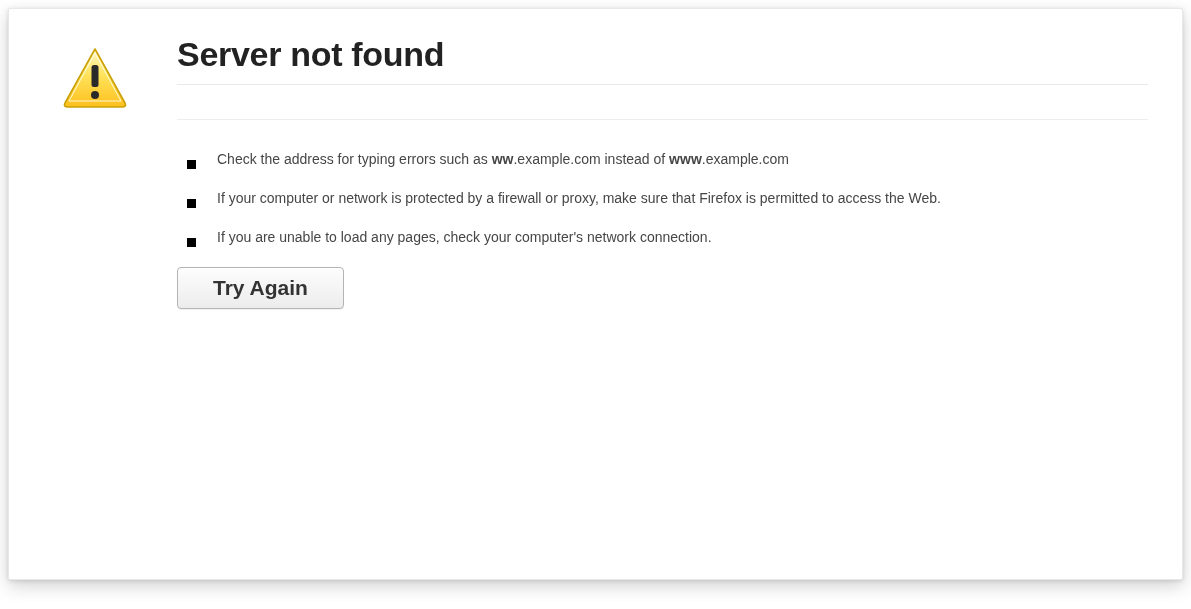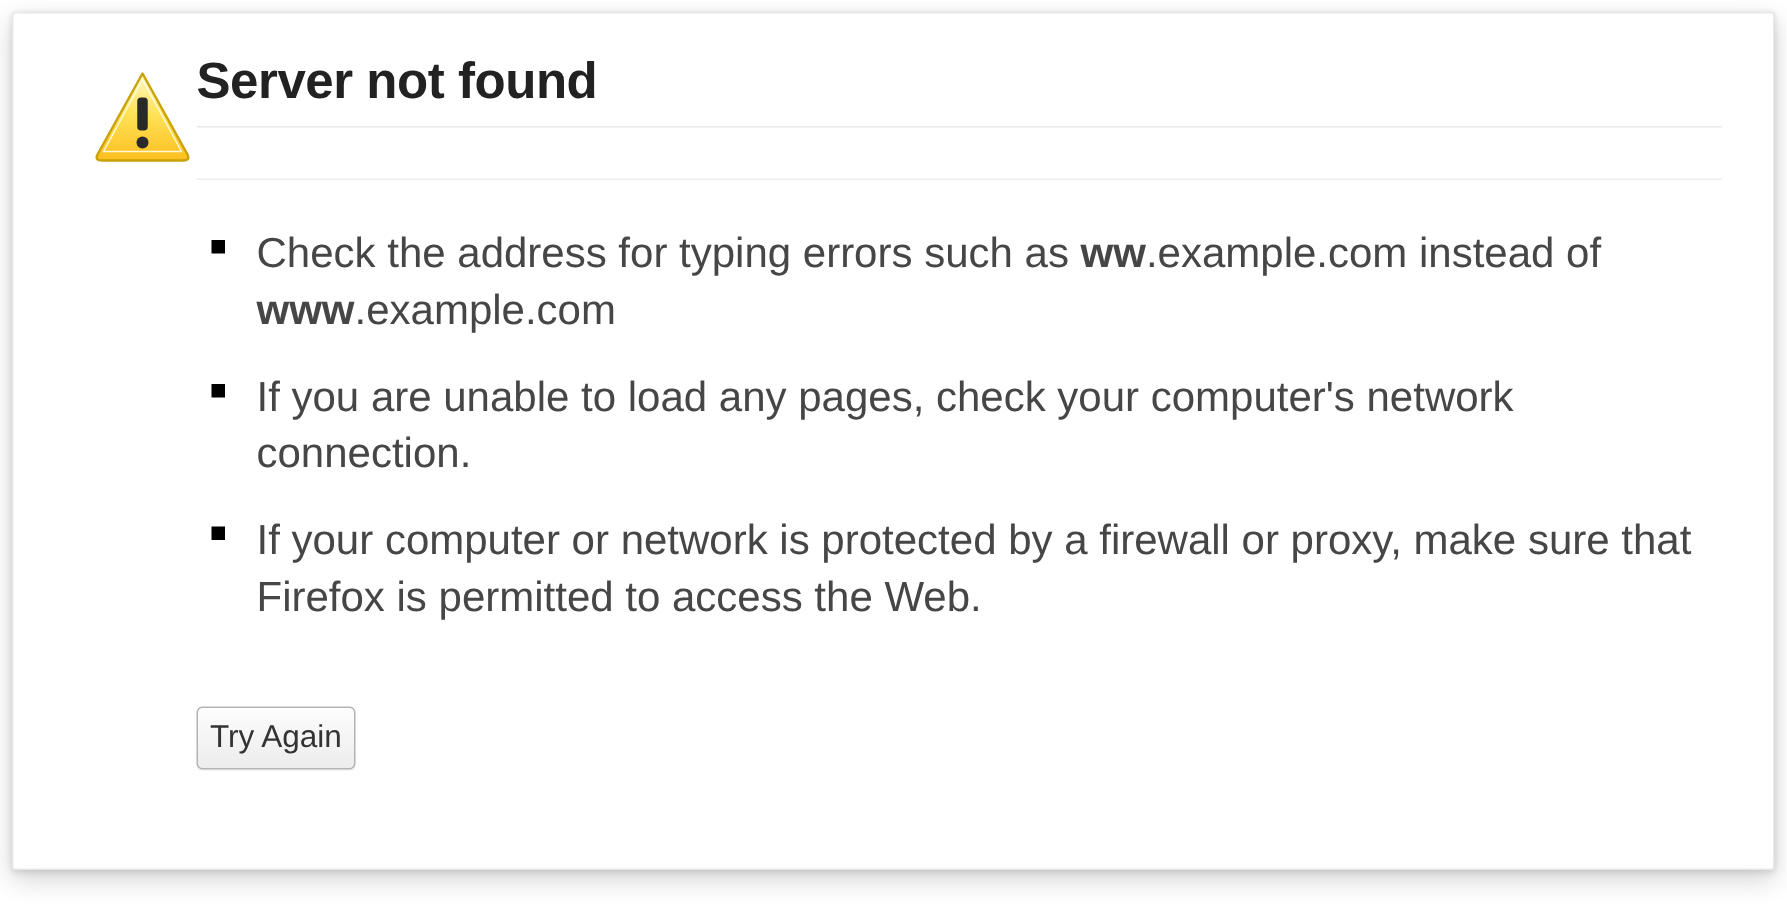--- a/index.html
+++ b/index.html
@@ -11,20 +11,21 @@
       padding: 8px;
     }
     .card {
       background: #fff;
       border: 1px solid #e8e8e8;
       border-radius: 2px;
       box-shadow: 0 6px 18px rgba(0,0,0,.18), 0 1px 4px rgba(0,0,0,.12);
       height: 572px;
       padding: 26px 28px 30px 50px;
       display: flex;
+      gap: 46px;
     }
     .icon-col {
       flex: 0 0 auto;
       padding-top: 8px;
     }
     .content {
       flex: 1 1 auto;
       padding-right: 6px;
     }
     h1.title {
@@ -51,45 +52,45 @@
       margin-bottom: 30px;
     }
     ul.hints {
       list-style: none;
       padding-left: 10px;
     }
     ul.hints li {
       position: relative;
       padding-left: 30px;
       margin-bottom: 20px;
-      font-size: 28px;
+      font-size: 14px;
       line-height: 1.35;
       color: #464646;
     }
     ul.hints li::before {
       content: "";
       position: absolute;
       left: 0;
       top: 10px;
       width: 9px;
       height: 9px;
       background: #000;
     }
     .btn {
-      margin-top: 34px;
       display: inline-block;
       font-family: inherit;
       font-size: 21px;
       color: #333;
-      padding: 8px 8px;
+      padding: 8px 35px;
       background: linear-gradient(#fdfdfd, #ececec);
       border: 1px solid #b4b4b4;
       border-radius: 4px;
       box-shadow: 0 1px 0 rgba(255,255,255,.8) inset, 0 1px 1px rgba(0,0,0,.06);
       cursor: pointer;
+      font-weight: bold;
     }
   </style>
 </head>
 <body>
 
 <div class="card">
   <div class="icon-col">
     <span>
       <svg width="72" height="72" viewBox="0 0 72 72">
         <defs>
@@ -110,22 +111,22 @@
   <div class="content">
     <h1 class="title">Server not found</h1>
     <hr class="rule">
     <hr class="rule2">
 
     <ul class="hints">
       <li>
         <span>Check the address for typing errors such as </span><b>ww</b><span>.example.com instead of </span><b>www</b><span>.example.com</span>
       </li>
       <li>
-        <span>If you are unable to load any pages, check your computer's network connection.</span>
+        <span>If your computer or network is protected by a firewall or proxy, make sure that Firefox is permitted to access the Web.</span>
       </li>
       <li>
-        <span>If your computer or network is protected by a firewall or proxy, make sure that Firefox is permitted to access the Web.</span>
+        <span>If you are unable to load any pages, check your computer's network connection.</span>
       </li>
     </ul>
 
     <button class="btn">Try Again</button>
   </div>
 </div>
 
 </body></html>

